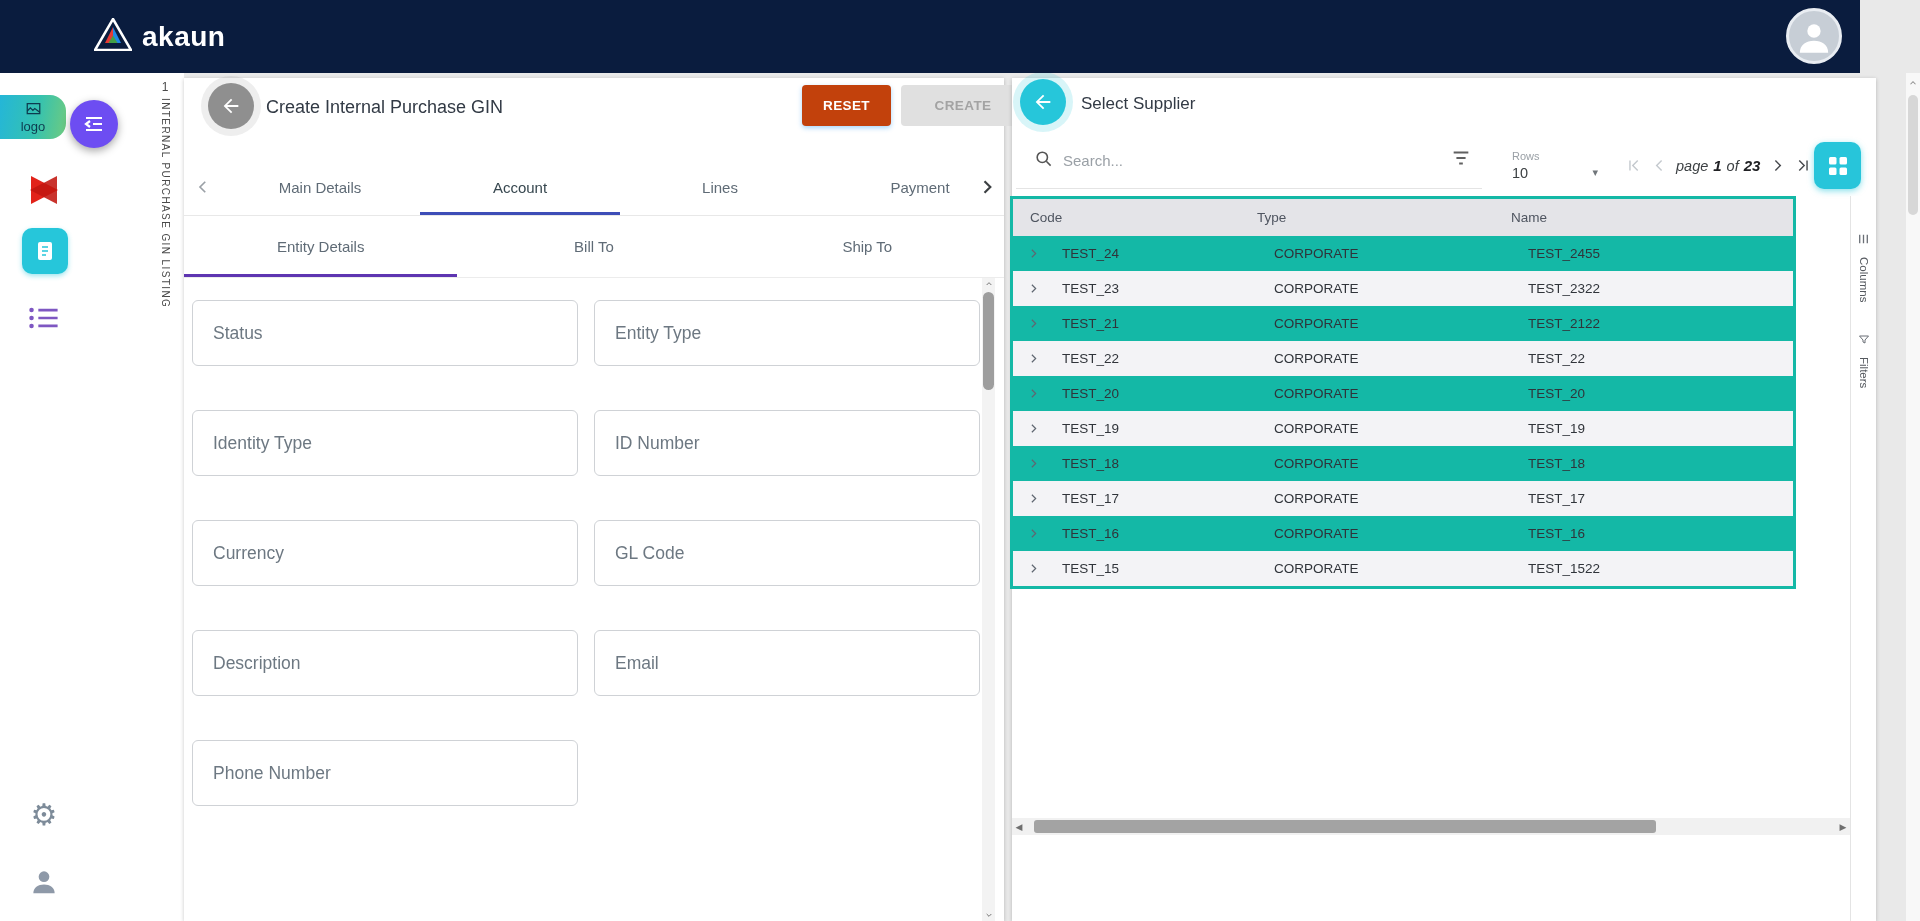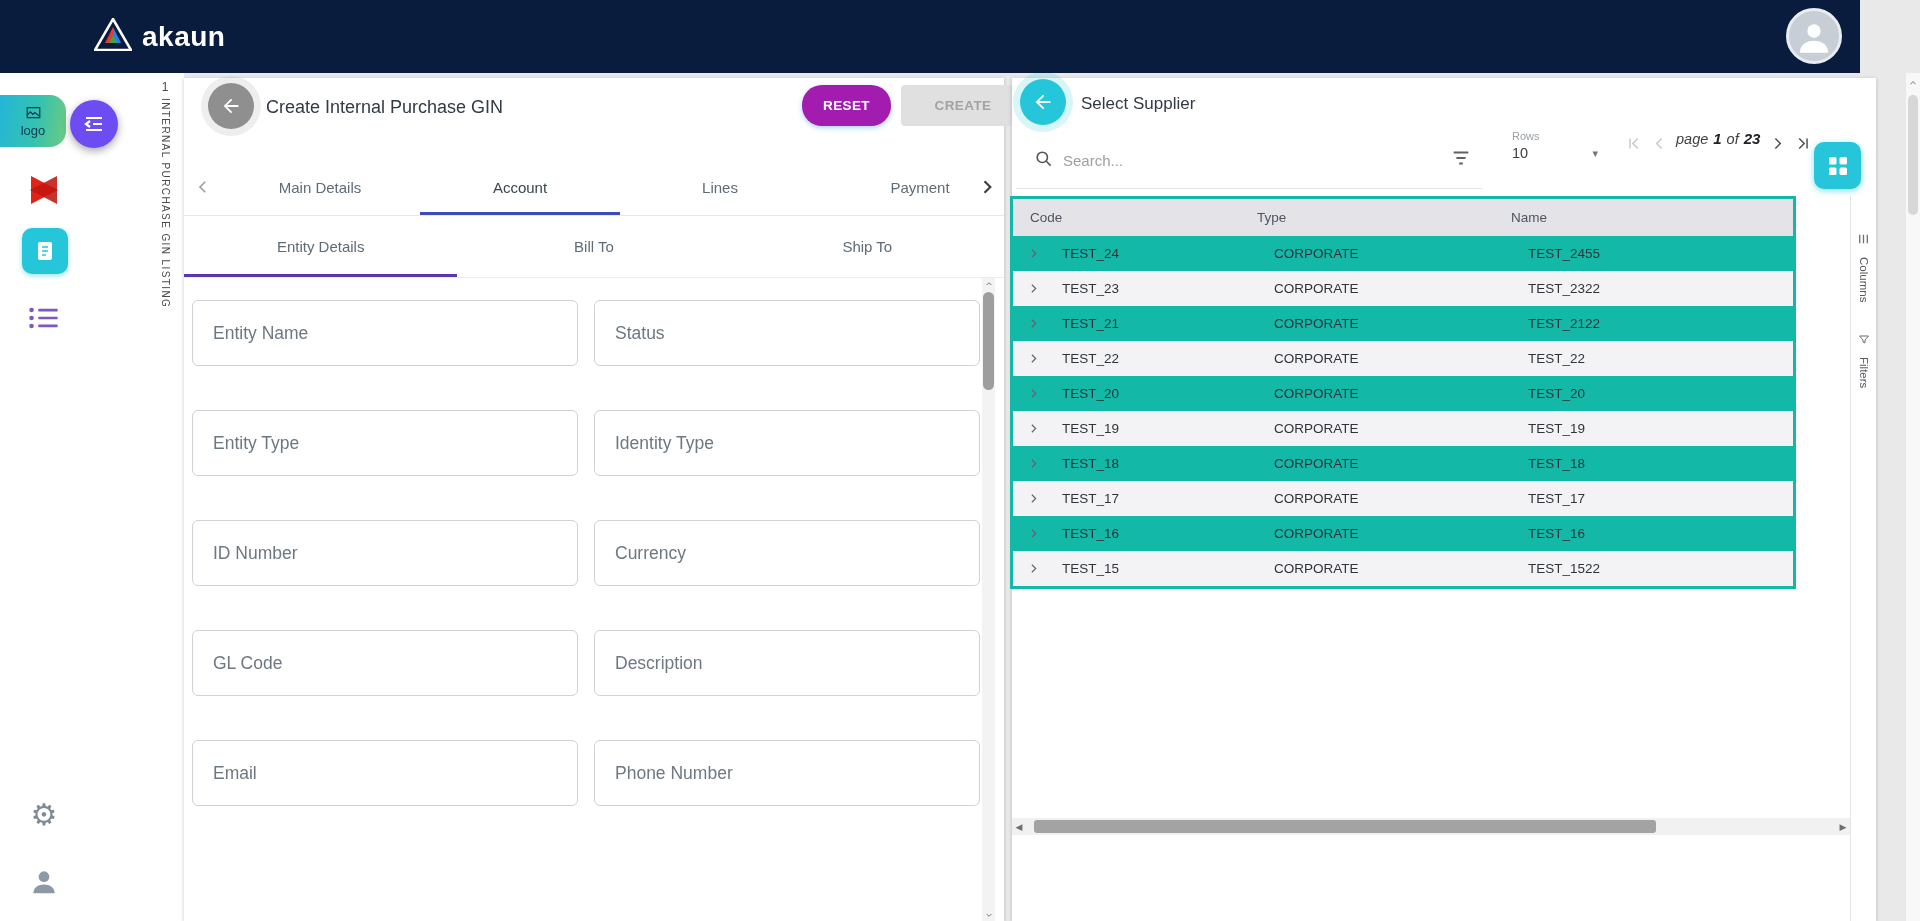--- a/index.html
+++ b/index.html
@@ -12,21 +12,21 @@
 
   
   .topbar { position:absolute; left:0; top:0; width:1860px; height:73px; background:#0a1c3e; z-index:40; }
   .brand { position:absolute; left:94px; top:18px; display:flex; align-items:center; gap:10px; }
   .brand-text { color:#ffffff; font-size:28px; font-weight:bold; letter-spacing:.5px; }
   .avatar { position:absolute; right:18px; top:8px; width:56px; height:56px; border-radius:50%;
             background:#c7ced6; border:3px solid #e9edf2; display:flex; align-items:center; justify-content:center; overflow:hidden; cursor:pointer; }
 
   
   .left-region { position:absolute; left:0; top:73px; width:184px; bottom:0; background:#ffffff; }
-  .logo-chip { position:absolute; left:0; top:95px; width:66px; height:52px; border-radius:0 16px 16px 0;
+  .logo-chip { position:absolute; left:0; top:95px; width:66px; height:44px; border-radius:0 16px 16px 0;
                background:linear-gradient(100deg,#24b6d8 0%,#35c2b0 55%,#6fcb7f 100%);
                display:flex; flex-direction:column; align-items:center; justify-content:center; gap:0; z-index:5; }
   .logo-chip .alt-text { font-size:13px; color:#0d3b4f; }
   .menu-toggle { position:absolute; left:70px; top:100px; width:48px; height:48px; border-radius:50%;
                  background:#6d4df2; display:flex; align-items:center; justify-content:center;
                  box-shadow:0 3px 8px rgba(0,0,0,.35); cursor:pointer; z-index:6; }
   .side-icon { position:absolute; display:flex; align-items:center; justify-content:center; cursor:pointer; }
   .pdf-icon { left:22px; top:168px; width:44px; height:44px; }
   .billing-icon { left:22px; top:228px; width:46px; height:46px; border-radius:10px; background:#26c6da;
                   box-shadow:0 2px 5px rgba(38,198,218,.45); }
@@ -44,21 +44,21 @@
   .main-panel { left:184px; width:820px; }
   .supplier-panel { left:1012px; width:864px; }
 
   
   .back-btn { position:absolute; width:46px; height:46px; border-radius:50%;
               display:flex; align-items:center; justify-content:center; cursor:pointer; }
   .back-gray { left:24px; top:5px; background:#8f8f8f; box-shadow:0 0 0 7px rgba(158,158,158,.18); }
   .main-title { position:absolute; left:82px; top:19px; font-size:18px; font-weight:500; color:#323a45; }
   .btn { position:absolute; top:7px; height:41px; border:none; border-radius:4px;
          font-family:"Liberation Sans",sans-serif; font-size:13.5px; font-weight:bold; letter-spacing:.4px; cursor:pointer; }
-  .btn-reset { left:618px; width:89px; background:#a21caf; color:#ffffff; box-shadow:0 2px 5px rgba(33,150,243,.4);border-radius:20px; }
+  .btn-reset { left:618px; width:89px; background:#c2410c; color:#ffffff; box-shadow:0 2px 5px rgba(33,150,243,.4); }
   .btn-create { left:717px; width:124px; background:#e0e0e0; color:#a3a3a3; cursor:default; }
 
   
   .tabs-row { position:absolute; left:0; right:0; top:81px; height:57px; border-bottom:1px solid #e8e8e8; }
   .tab-chev { position:absolute; top:0; height:100%; width:30px; display:flex; align-items:center; justify-content:center; cursor:pointer; background:#fff; z-index:3; }
   .tab-chev.left { left:4px; color:#9aa0a6; }
   .tab-chev.right { right:2px; color:#3c4043; }
   .tabs-scroller { position:absolute; left:36px; right:34px; top:0; bottom:0; overflow:hidden; display:flex; }
   .tab { flex:0 0 200px; display:flex; align-items:center; justify-content:center;
          font-size:15px; color:#5f6b76; cursor:pointer; position:relative; }
@@ -85,21 +85,21 @@
   
   .back-teal { left:8px; top:1px; background:#26c6da; box-shadow:0 0 0 7px rgba(38,198,218,.18); }
   .supplier-title { position:absolute; left:69px; top:16px; font-size:17px; font-weight:500; color:#323a45; }
 
   .search-bar { position:absolute; left:4px; top:54px; width:466px; height:57px; border-bottom:1px solid #e4e4e4;
                 display:flex; align-items:center; padding:0 10px 0 18px; }
   .search-bar input { flex:1; border:none; outline:none; font-family:"Liberation Sans",sans-serif;
                       font-size:15px; color:#333; margin-left:10px; background:transparent; }
   .search-bar input::placeholder { color:#9aa0a6; }
 
-  .pager { position:absolute; left:500px; top:52px; height:54px; display:flex; align-items:flex-start; }
+  .pager { position:absolute; left:500px; top:60px; height:54px; display:flex; align-items:center; }
   .rows-select { display:flex; flex-direction:column; cursor:pointer; margin-right:22px; width:86px; }
   .rows-caption { font-size:11px; color:#9aa0a6; margin-bottom:3px; }
   .rows-value-row { display:flex; align-items:center; justify-content:space-between; }
   .rows-value { font-size:14.5px; color:#3c4043; }
   .caret { font-size:11px; color:#70757a; }
   .pg-btn { width:26px; height:26px; display:flex; align-items:center; justify-content:center; cursor:pointer; }
   .pg-btn.disabled { color:#c4c9ce; cursor:default; }
   .pg-btn.enabled { color:#46494d; }
   .page-text { display:flex; align-items:baseline; gap:5px; margin:0 4px; font-size:14.5px; color:#3c4043; white-space:nowrap;font-style:italic; }
   .page-num { font-weight:bold; font-size:15px; color:#202124; }
@@ -256,23 +256,20 @@
         <span>Bill To</span>
       </div>
     <div class="subtab">
         <span>Ship To</span>
       </div>
   </div>
 
   <div class="form-area">
     <div class="form-grid">
       <div class="field">
-          <span class="field-label">Entity Name</span>
-        </div>
-      <div class="field">
           <span class="field-label">Status</span>
         </div>
       <div class="field">
           <span class="field-label">Entity Type</span>
         </div>
       <div class="field">
           <span class="field-label">Identity Type</span>
         </div>
       <div class="field">
           <span class="field-label">ID Number</span>

